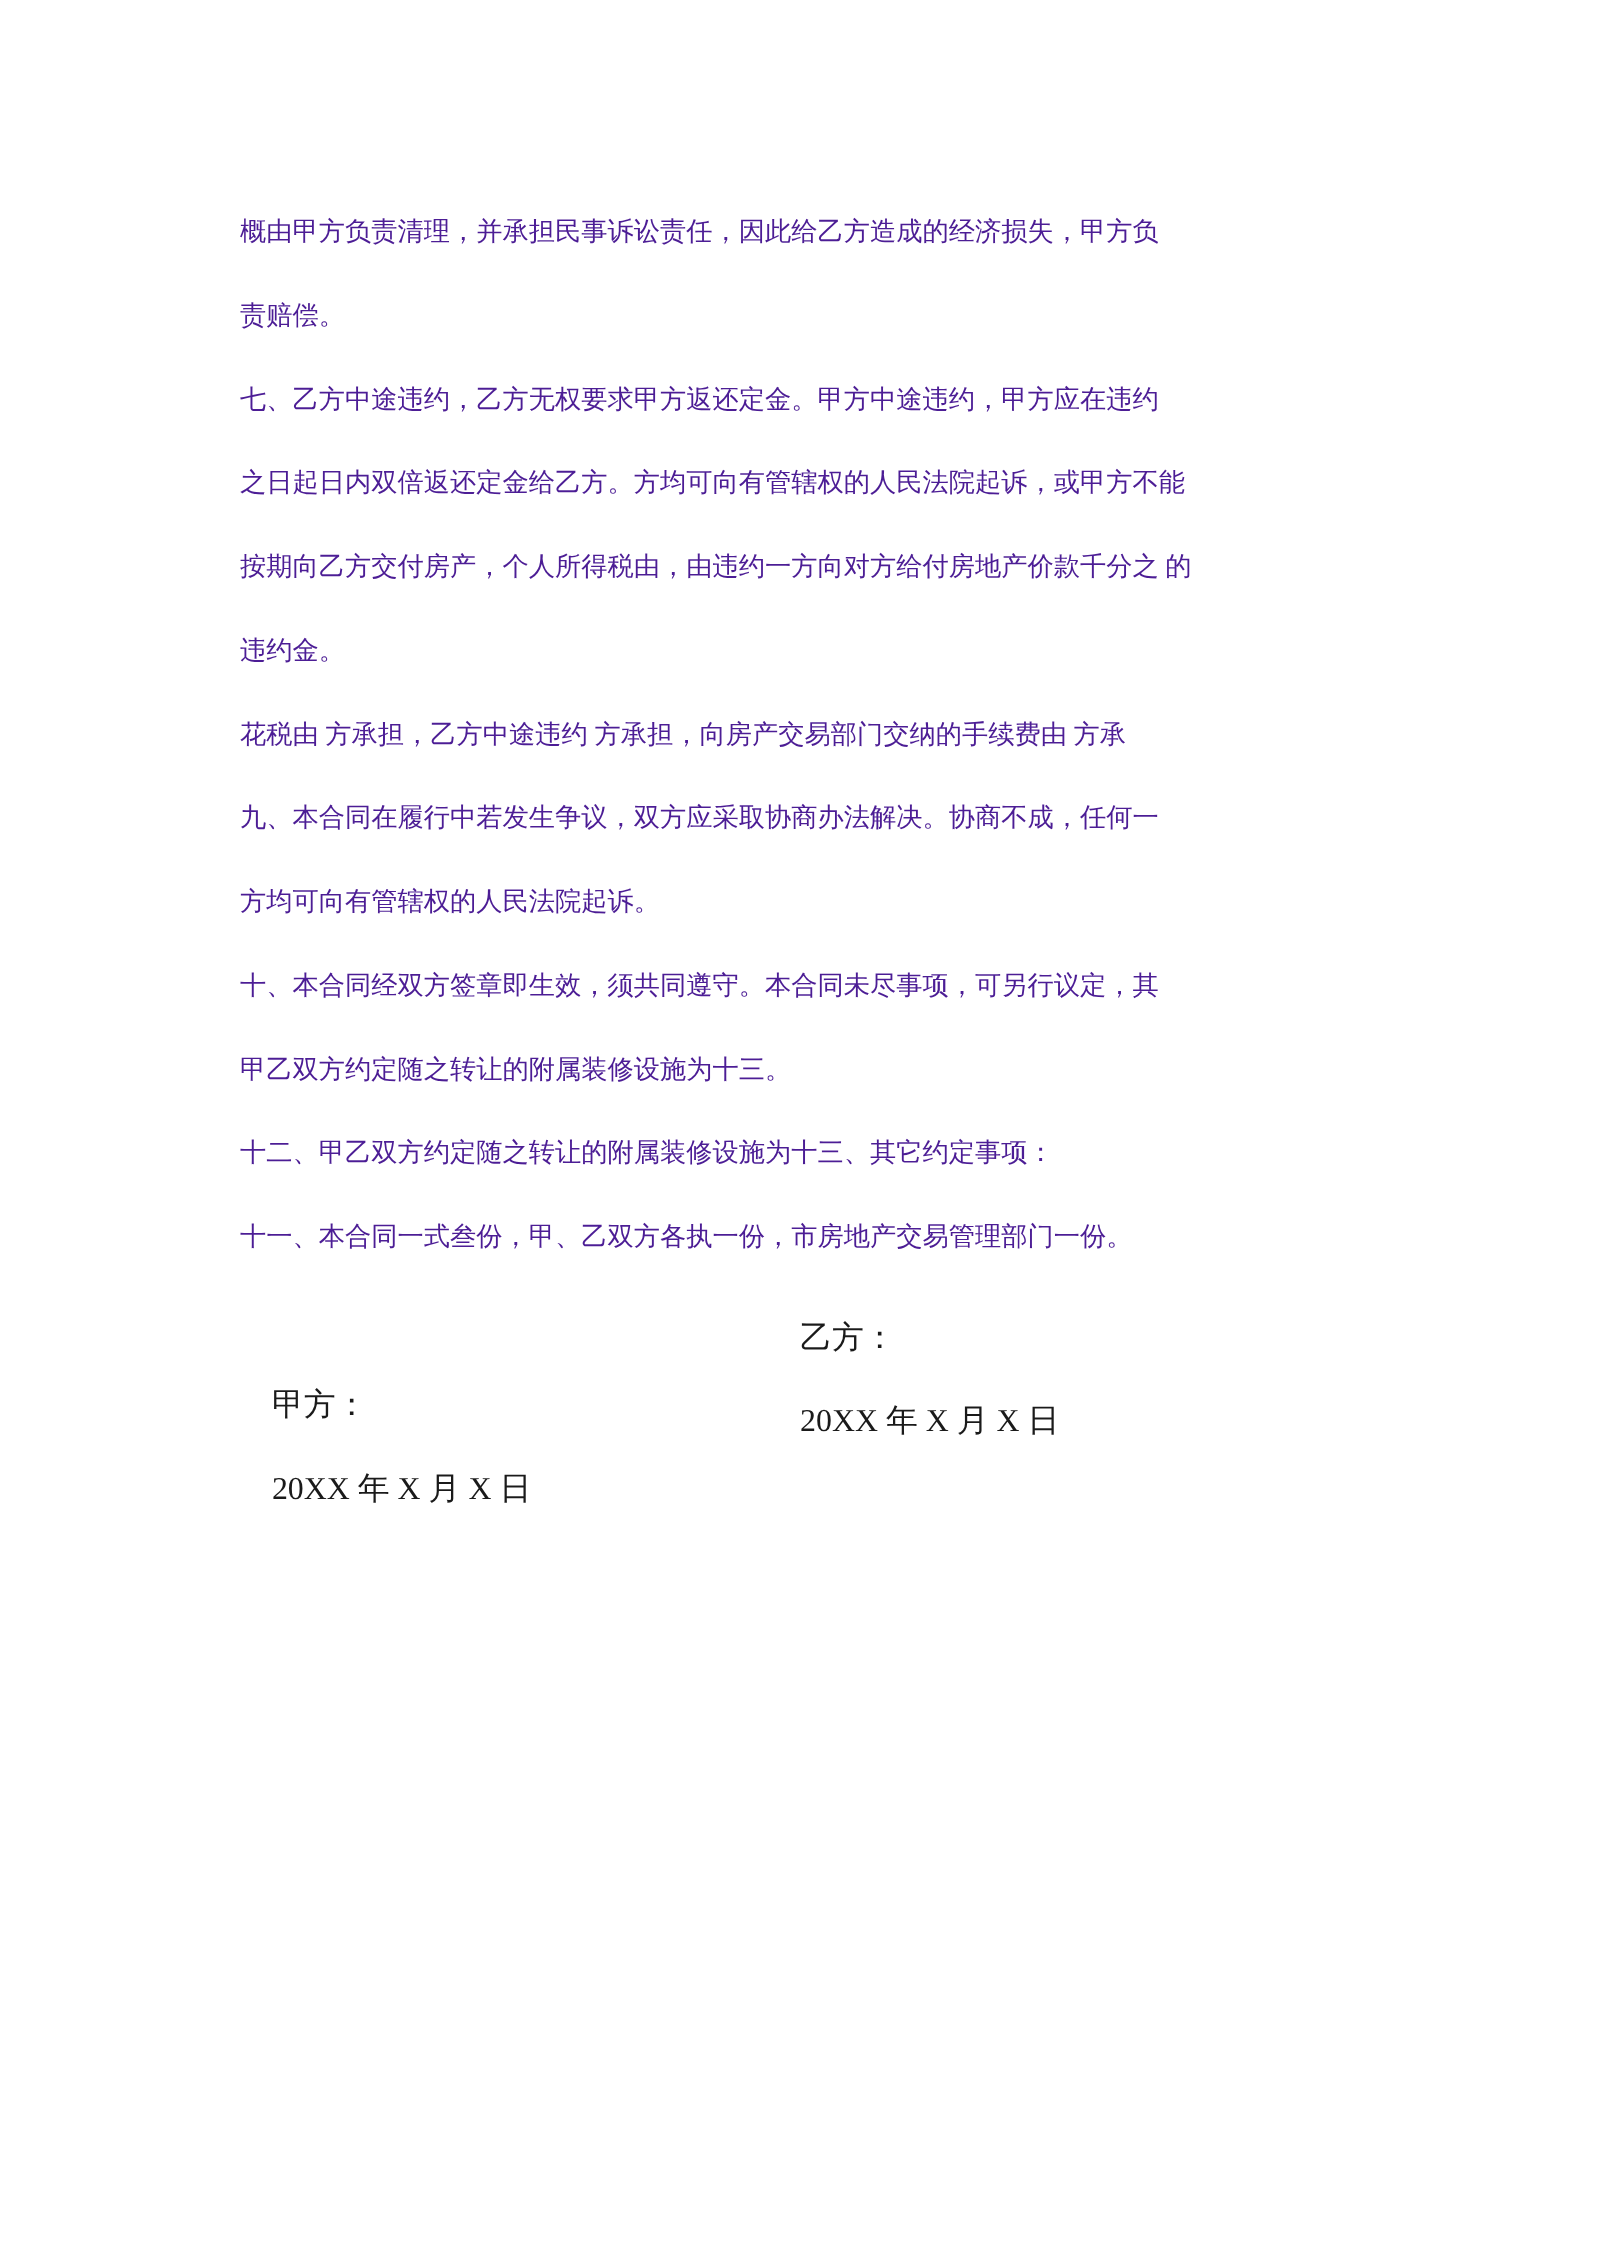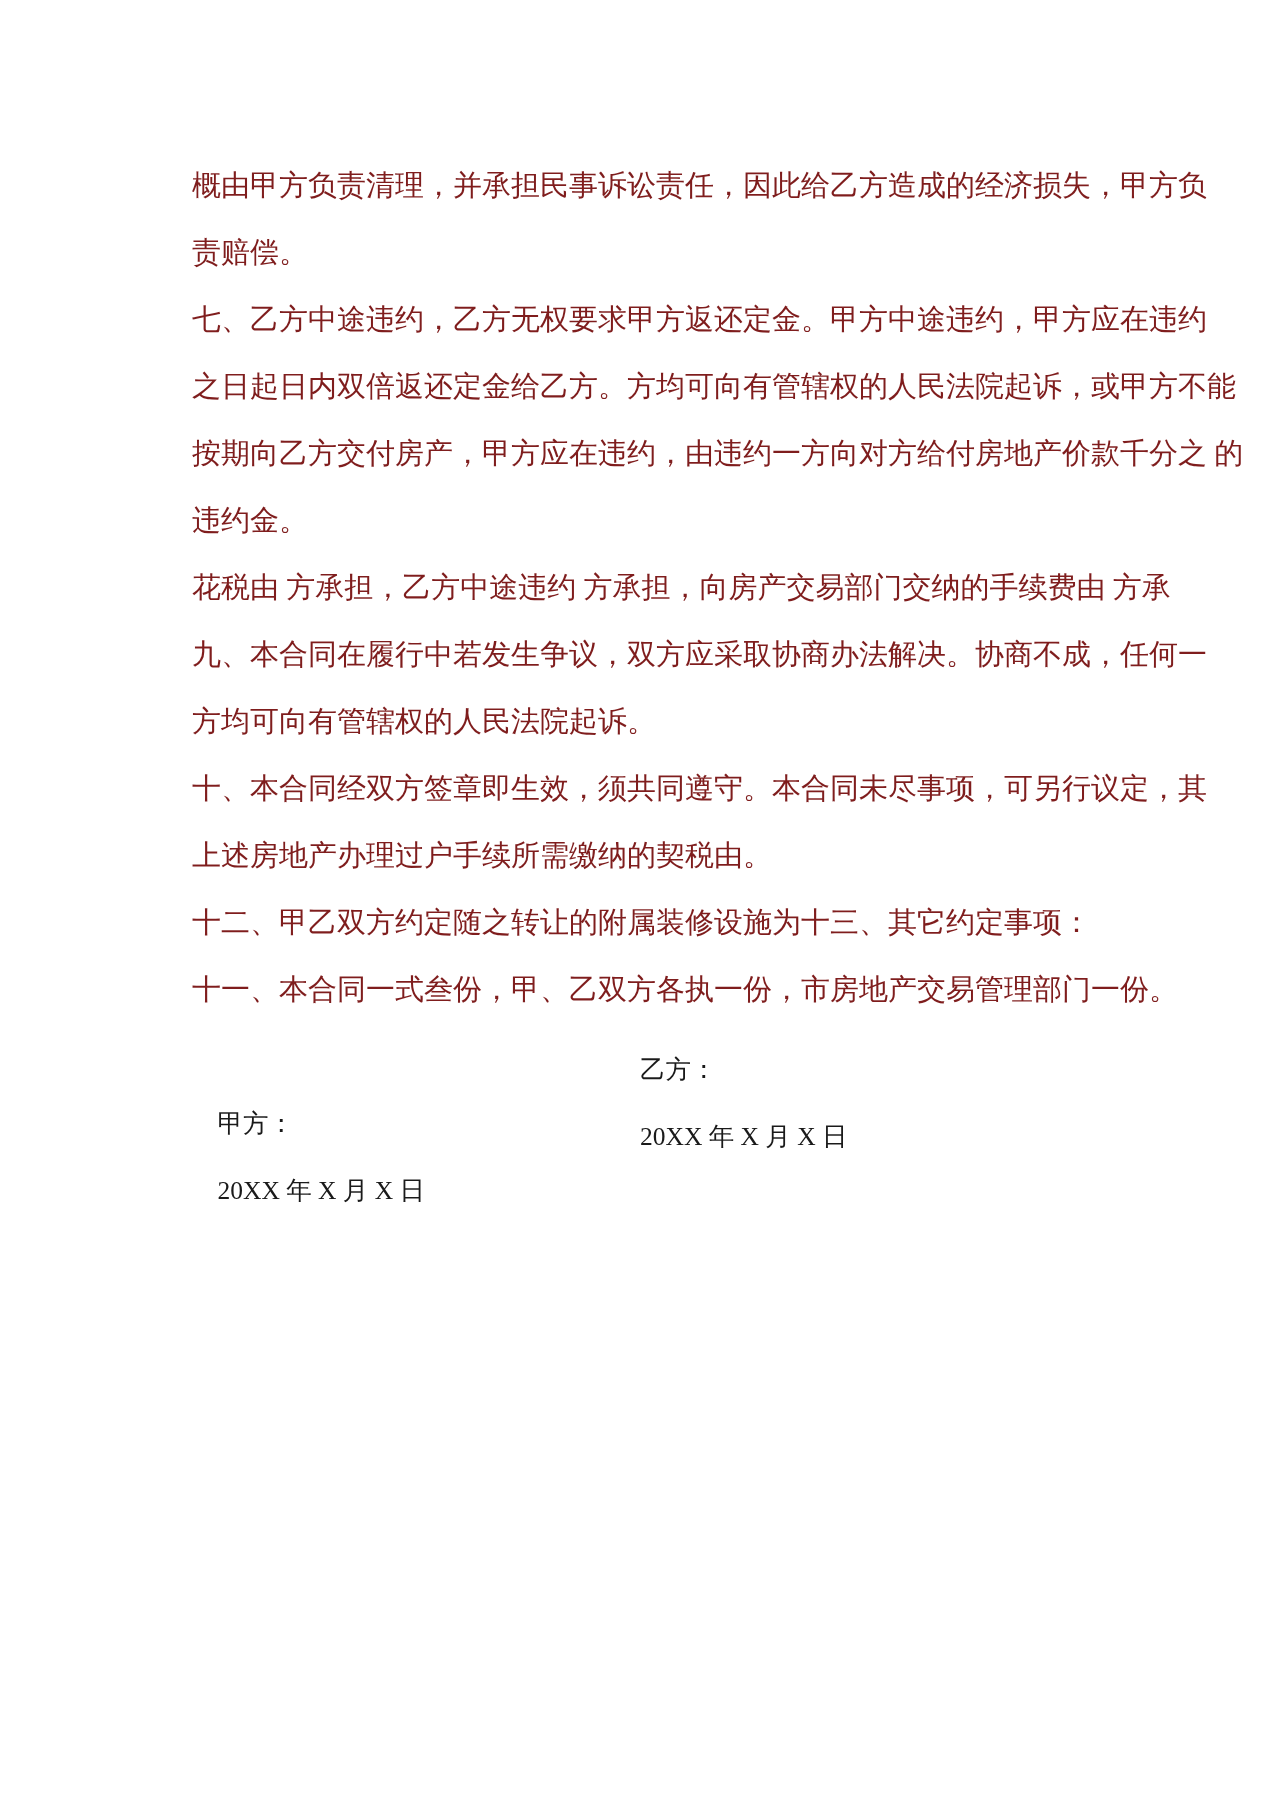--- a/index.html
+++ b/index.html
@@ -16,24 +16,24 @@
     overflow: hidden;
   }
   .doc-page {
     position: absolute;
     left: 192px;
     top: 152px;
     width: 895px;
   }
   .line {
     white-space: pre;
-    font-size: 29px;
+    font-size: 21px;
     line-height: 67px;
     height: 67px;
-    color: #7f1d1d;
+    color: #4c1d95;
   }
   .sig-row {
     position: relative;
     font-size: 25.5px;
     line-height: 67px;
     height: 67px;
     white-space: pre;
   }
   .sig-b {
     position: absolute;
@@ -47,36 +47,36 @@
 <div class="doc-page">
 
   <div>
     <div class="line">概由甲方负责清理，并承担民事诉讼责任，因此给乙方造成的经济损失，甲方负</div>
     <div class="line">责赔偿。</div>
   </div>
 
   <div>
     <div class="line">七、乙方中途违约，乙方无权要求甲方返还定金。甲方中途违约，甲方应在违约</div>
     <div class="line">之日起日内双倍返还定金给乙方。方均可向有管辖权的人民法院起诉，或甲方不能</div>
-    <div class="line">按期向乙方交付房产，甲方应在违约，由违约一方向对方给付房地产价款千分之 的</div>
+    <div class="line">按期向乙方交付房产，个人所得税由，由违约一方向对方给付房地产价款千分之 的</div>
     <div class="line">违约金。</div>
   </div>
 
   <div>
     <div class="line">花税由 方承担，乙方中途违约 方承担，向房产交易部门交纳的手续费由 方承</div>
   </div>
 
   <div>
     <div class="line">九、本合同在履行中若发生争议，双方应采取协商办法解决。协商不成，任何一</div>
     <div class="line">方均可向有管辖权的人民法院起诉。</div>
   </div>
 
   <div>
     <div class="line">十、本合同经双方签章即生效，须共同遵守。本合同未尽事项，可另行议定，其</div>
-    <div class="line">上述房地产办理过户手续所需缴纳的契税由。</div>
+    <div class="line">甲乙双方约定随之转让的附属装修设施为十三。</div>
   </div>
 
   <div>
     <div class="line">十二、甲乙双方约定随之转让的附属装修设施为十三、其它约定事项：</div>
   </div>
 
   <div>
     <div class="line">十一、本合同一式叁份，甲、乙双方各执一份，市房地产交易管理部门一份。</div>
   </div>
 

